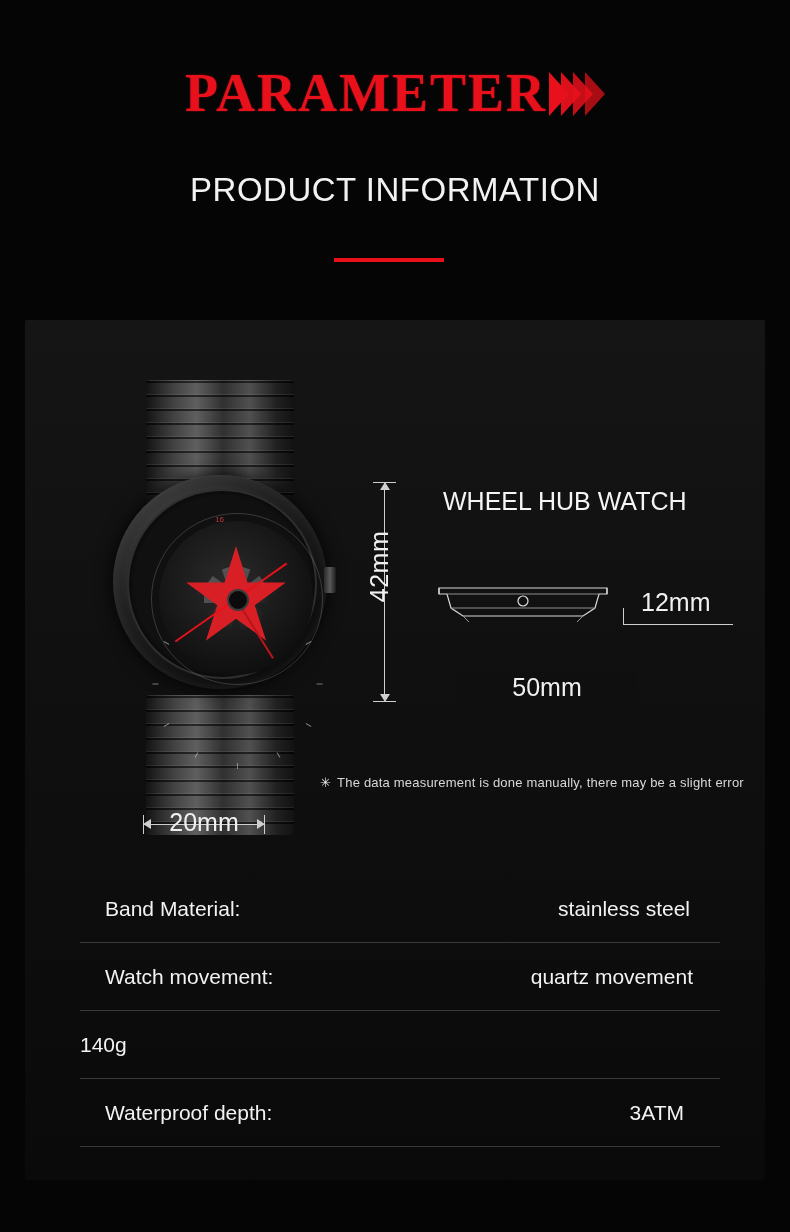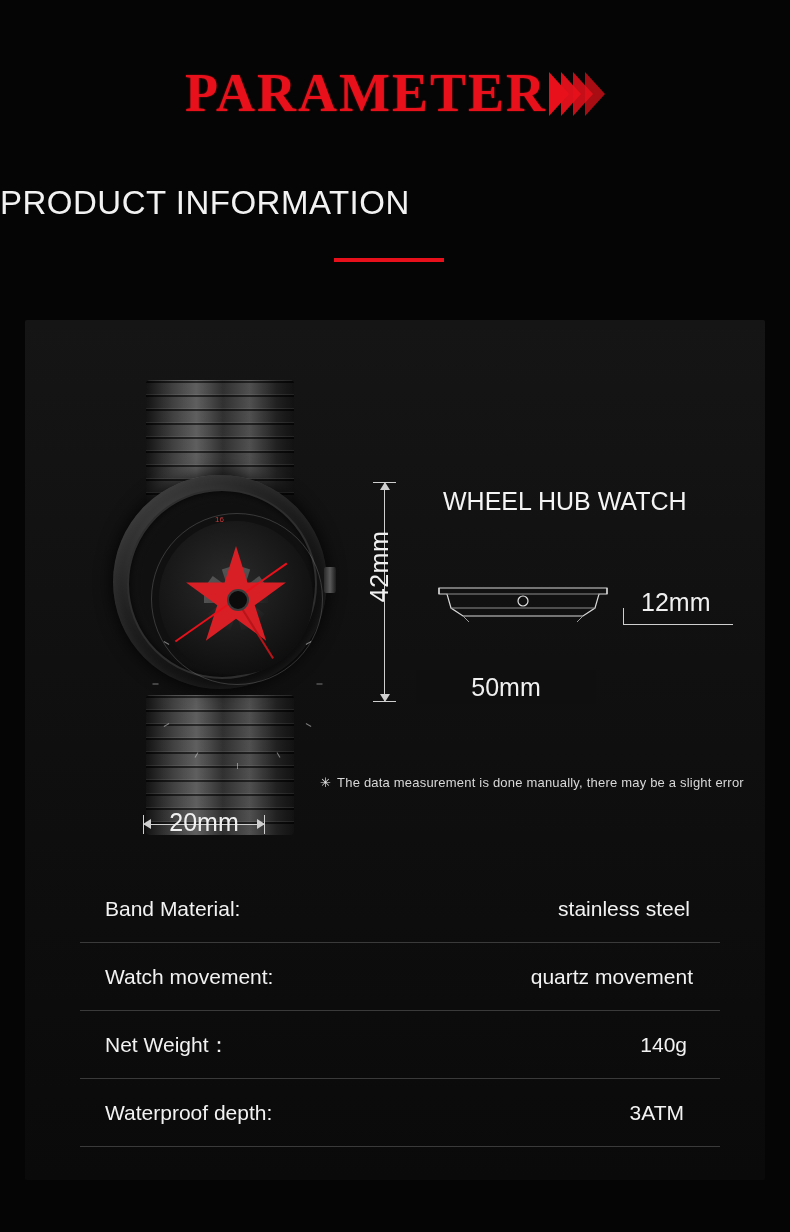--- a/index.html
+++ b/index.html
@@ -55,24 +55,24 @@
     border-left: 20px solid #e8111b;
     margin-left: -8px;
   }
   .chev.c1 { opacity: 1; }
   .chev.c2 { opacity: 0.95; }
   .chev.c3 { opacity: 0.85; }
   .chev.c4 { opacity: 0.72; }
 
   .subtitle {
     position: absolute;
-    top: 184px;
+    top: 171px;
     left: 0;
     width: 790px;
-    text-align: left;
+    text-align: center;
     font-size: 33px;
     font-weight: 300;
     letter-spacing: 0.5px;
     color: #f2f2f2;
   }
   .rule {
     position: absolute;
     top: 258px;
     left: 334px;
     width: 110px;
@@ -304,21 +304,21 @@
   .dim-12 .tickmark {
     position: absolute;
     left: 0; top: 20px;
     width: 1px; height: 17px;
     background: #cfcfcf;
   }
 
   
   .dim-50 {
     position: absolute;
-    left: 391px;
+    left: 432px;
     top: 350px;
     width: 180px;
     height: 34px;
   }
   .hline {
     position: absolute;
     left: 0; top: 17px;
     width: 180px; height: 1px;
     background: #cfcfcf;
   }
@@ -583,21 +583,20 @@
     <div class="spec-table">
       <div class="spec-row r0">
         <div class="spec-key">Band Material:</div>
         <div class="spec-val">stainless steel</div>
       </div>
       <div class="spec-row r1">
         <div class="spec-key">Watch movement:</div>
         <div class="spec-val">quartz movement</div>
       </div>
       <div class="spec-row r2">
-        <div class="spec-key">Net Weight：</div>
         <div class="spec-val">140g</div>
       </div>
       <div class="spec-row r3">
         <div class="spec-key">Waterproof depth:</div>
         <div class="spec-val">3ATM</div>
       </div>
     </div>
 
   </div>
 </div>

